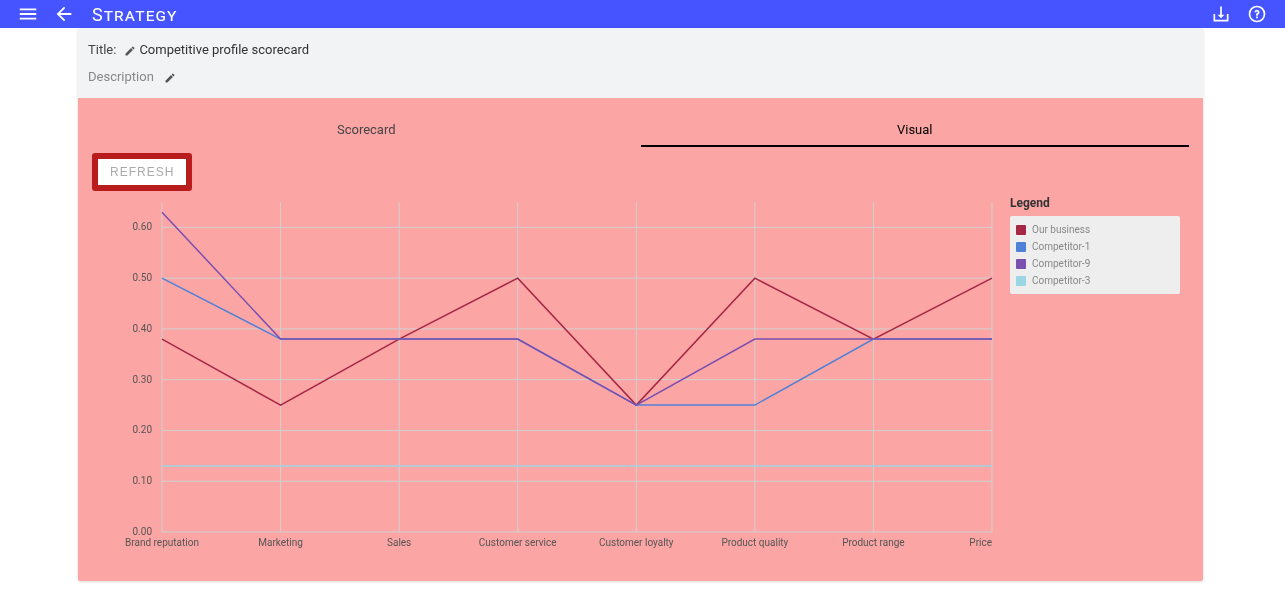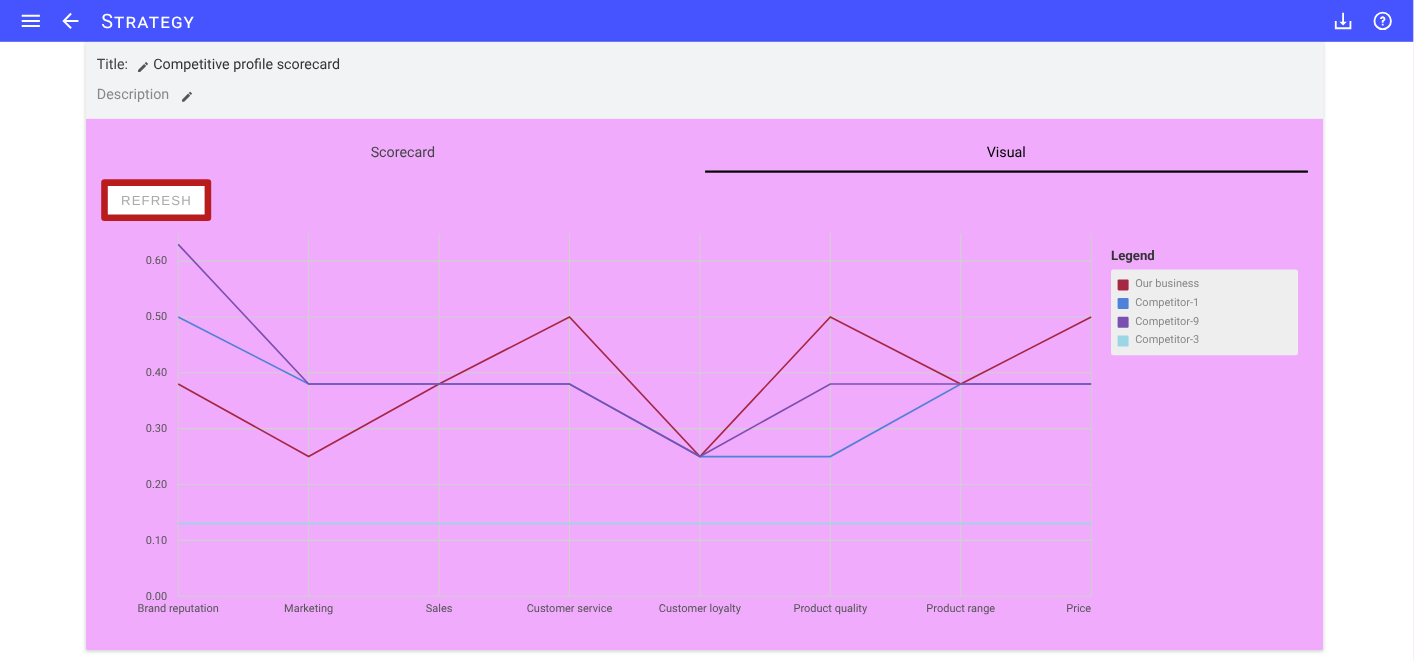--- a/index.html
+++ b/index.html
@@ -1,36 +1,36 @@
 <!DOCTYPE html>
 <html><head>
 <meta charset="utf-8">
 <style>
   html,body{margin:0;padding:0;font-family:Roboto,Arial,sans-serif;background:#fff;color:#333;width:1285px}
-  .appbar{display:flex;align-items:center;height:38px;background:#4554ff;color:#fff;padding:0 10px}
+  .appbar{display:flex;align-items:center;height:28px;background:#4554ff;color:#fff;padding:0 10px}
   .appbar .icon-btn{width:36px;height:36px;display:flex;align-items:center;justify-content:center;cursor:pointer}
   .appbar .icon-btn svg{fill:#fff}
   .appbar-title{font-variant:small-caps;letter-spacing:1px;font-size:18px;margin-left:10px}
   .spacer{flex:1}
   .card{margin:0 1px 10px 78px;width:1125px;box-shadow:0 1px 3px rgba(0,0,0,.15);border-radius:2px;overflow:hidden}
   .meta{background:#f1f3f4;padding:14px 10px}
   .meta-row{display:flex;align-items:flex-end;font-size:13px;color:#555;margin-bottom:12px}
   .meta-row:last-child{margin-bottom:0}
   .meta-label{color:#444;margin-right:8px;font-size:13px}
   .desc-label{color:#888;margin-right:10px}
   .edit-icon{display:inline-flex;align-items:center;margin-right:3px}
   .edit-icon svg{width:12px;height:12px;fill:#555}
-  .body{background:#f0abfc;padding:16px 14px 24px}
+  .body{background:#fca5a5;padding:16px 14px 24px}
   .tabs{display:flex;margin-bottom:6px}
   .tab{flex:1;text-align:center;font-size:13px;color:#444;padding:8px 0;cursor:pointer}
   .tab.active{border-bottom:2px solid #000000;color:#000}
   .refresh-btn{border:6px solid #b91c1c;background:#fff;color:#aaa;font-size:12px;letter-spacing:1px;padding:6px 12px;border-radius:3px;cursor:pointer}
   .chart-legend-wrap{display:flex;align-items:flex-start}
   .chart-box{width:910px;height:360px;position:relative;margin-top:6px}
-  .legend{margin-left:8px;margin-top:24px;width:170px}
+  .legend{margin-left:8px;margin-top:5px;width:170px}
   .legend-title{font-size:12px;font-weight:bold;margin-bottom:6px}
   .legend-items{background:#eee;border-radius:2px;padding:5px 6px}
   .legend-item{display:flex;align-items:flex-end;font-size:10px;color:#888;padding:3px 0}
   .legend-swatch{width:10px;height:10px;border-radius:1px;margin-right:6px;flex-shrink:0}
 </style>
 </head>
 <body>
 
 <div class="appbar">
   <div class="icon-btn">

